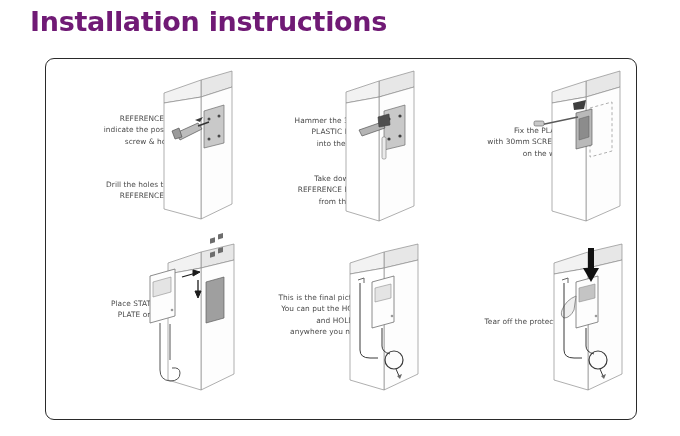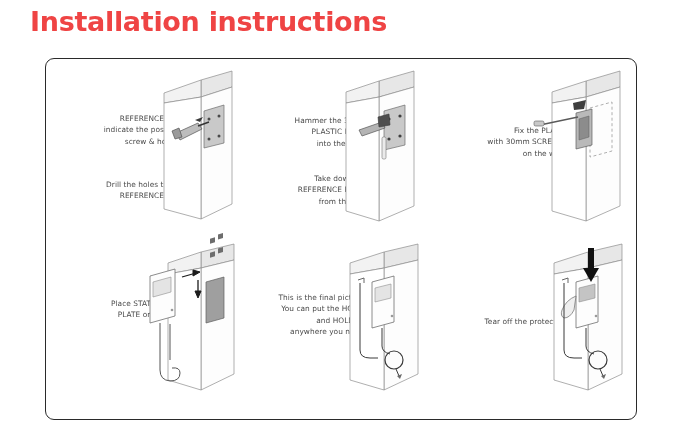--- a/index.html
+++ b/index.html
@@ -22,21 +22,21 @@
     height: 436px;
   }
   
   #page-title {
     position: absolute;
     left: 30px;
     top: 6px;
     font-size: 27px;
     font-weight: 700;
     letter-spacing: -0.3px;
-    color: #ef4444;
+    color: #701a75;
     font-family: "DejaVu Sans", "Liberation Sans", sans-serif;
     white-space: nowrap;
   }
   
   #instruction-frame {
     position: absolute;
     left: 45px;
     top: 58px;
     width: 592px;
     height: 362px;

